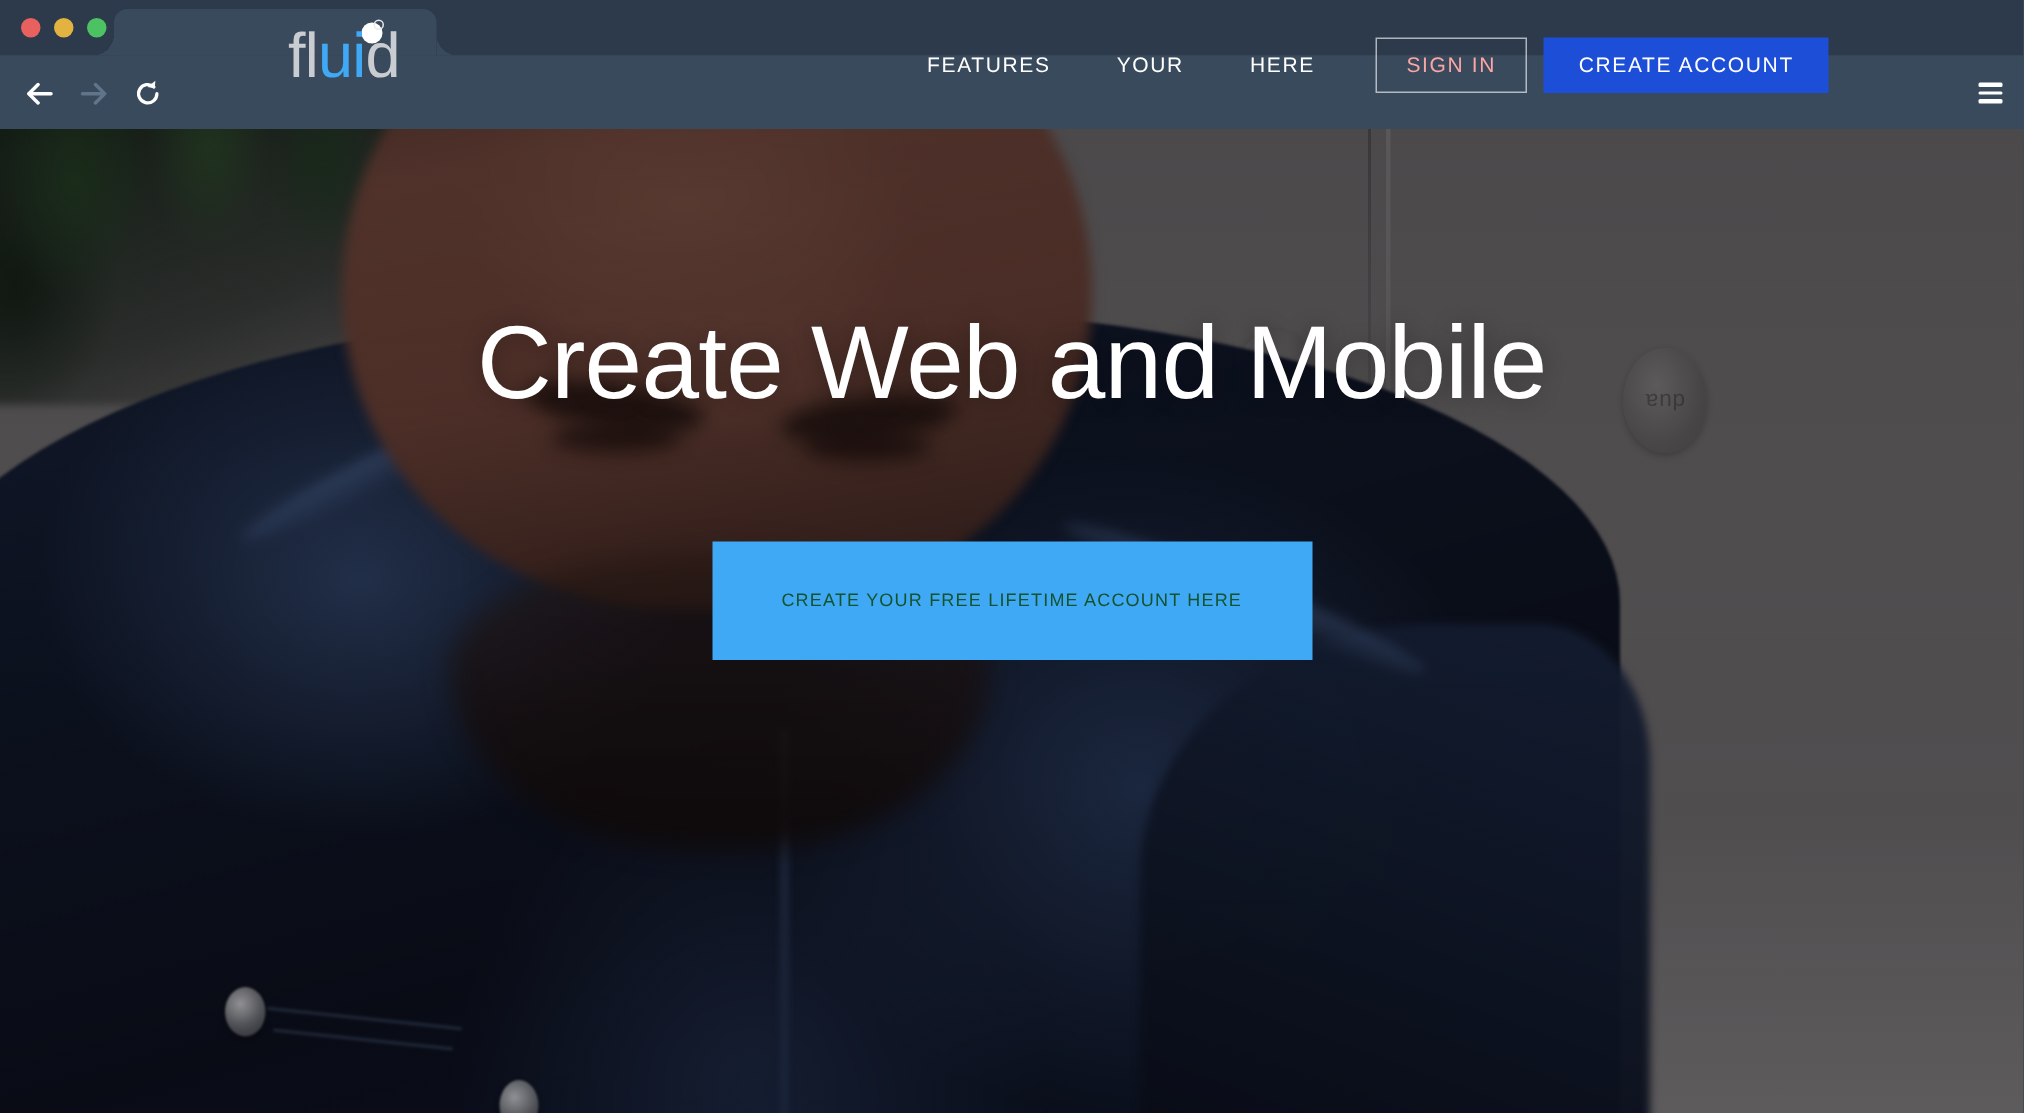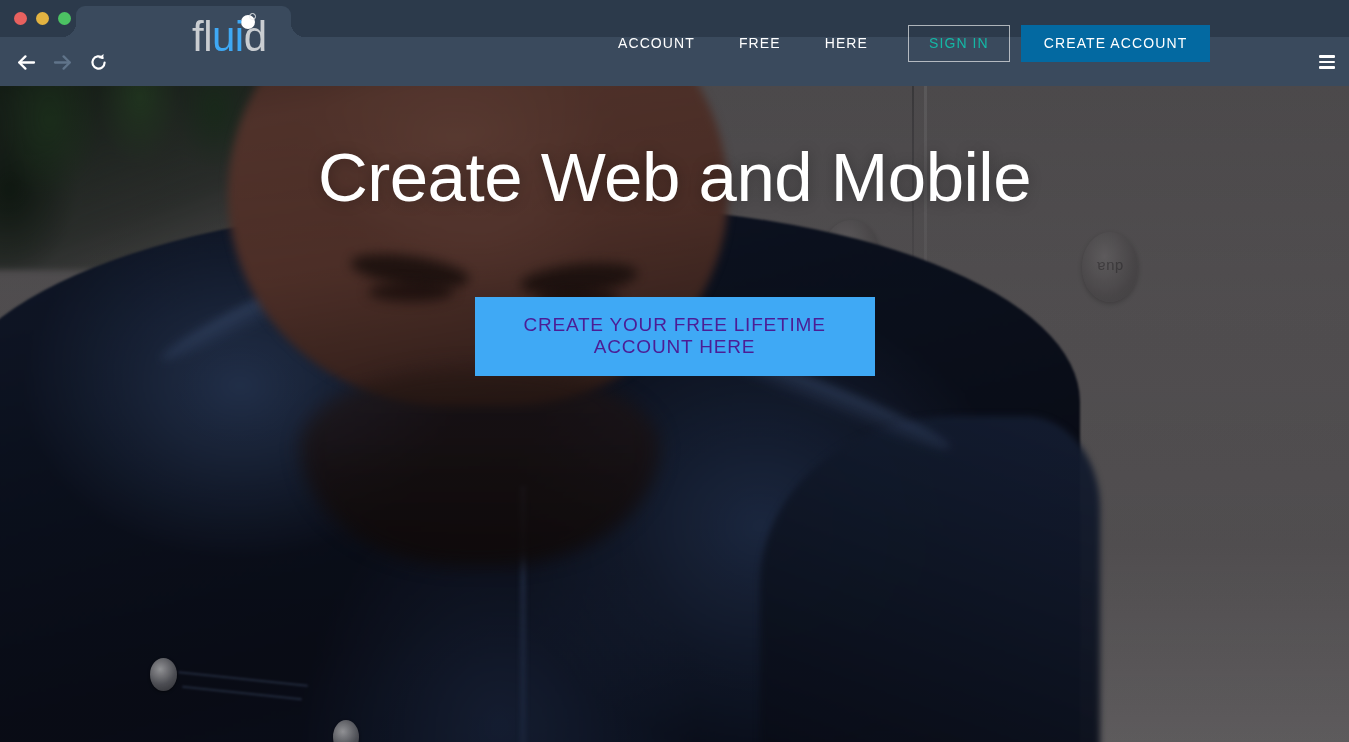--- a/index.html
+++ b/index.html
@@ -297,69 +297,69 @@
     cursor:pointer;
     white-space:nowrap;
   }
   .btn-signin {
     margin-left:18px;
     height:37px;
     padding:0 20px;
     display:flex; align-items:center; justify-content:center;
     border:1px solid rgba(255,255,255,.62);
     background:transparent;
-    color:#14b8a6;
+    color:#fca5a5;
     font-size:14px;
     letter-spacing:1.1px;
     cursor:pointer;
     white-space:nowrap;
     font-family:"Liberation Sans", sans-serif;
   }
   .btn-create {
     margin-left:11px;
     height:37px;
     padding:0 23px;
     display:flex; align-items:center; justify-content:center;
     border:none;
-    background:#0369a1;
+    background:#1d4ed8;
     color:#ffffff;
     font-size:14px;
     letter-spacing:1.1px;
     cursor:pointer;
     white-space:nowrap;
     font-family:"Liberation Sans", sans-serif;
   }
 
   
   .hero {
     position:absolute; left:0; top:86px;
     width:1349px; height:656px;
     z-index:9;
     display:flex; flex-direction:column; align-items:center;
   }
   .hero-title {
-    margin-top:52px;
+    margin-top:116px;
     width:1100px;
     text-align:center;
     color:#ffffff;
     font-size:69px;
     font-weight:300;
     line-height:1.17;
     letter-spacing:-0.5px;
     text-shadow:0 1px 14px rgba(0,0,0,.28);
   }
   .hero-title .ln { display:block; }
 
   .hero-cta {
     margin-top:78px;
     width:400px; height:79px;
     background:#3fa9f5;
     border:none;
-    color:#4c1d95;
-    font-size:19px;
+    color:#14532d;
+    font-size:12px;
     letter-spacing:0.8px;
     cursor:pointer;
     font-family:"Liberation Sans", sans-serif;
     display:flex; align-items:center; justify-content:center;
   }
 </style>
 </head>
 <body>
 
 <div class="screen">
@@ -445,22 +445,22 @@
   </div>
 
   <div class="site-header">
 
     <div class="logo">
       <span>fl</span><span class="lg-blue">ui</span><span>d</span>
       <span class="logo-dot"></span>
     </div>
 
     <div class="nav">
-      <a class="nav-link" href="#">ACCOUNT</a>
-      <a class="nav-link" href="#">FREE</a>
+      <a class="nav-link" href="#">FEATURES</a>
+      <a class="nav-link" href="#">YOUR</a>
       <a class="nav-link" href="#">HERE</a>
       <button class="btn-signin">SIGN IN</button>
       <button class="btn-create">CREATE ACCOUNT</button>
     </div>
   </div>
 
   <div class="hero">
     <h1 class="hero-title">
       <span class="ln">Create Web and Mobile</span>
     </h1>

